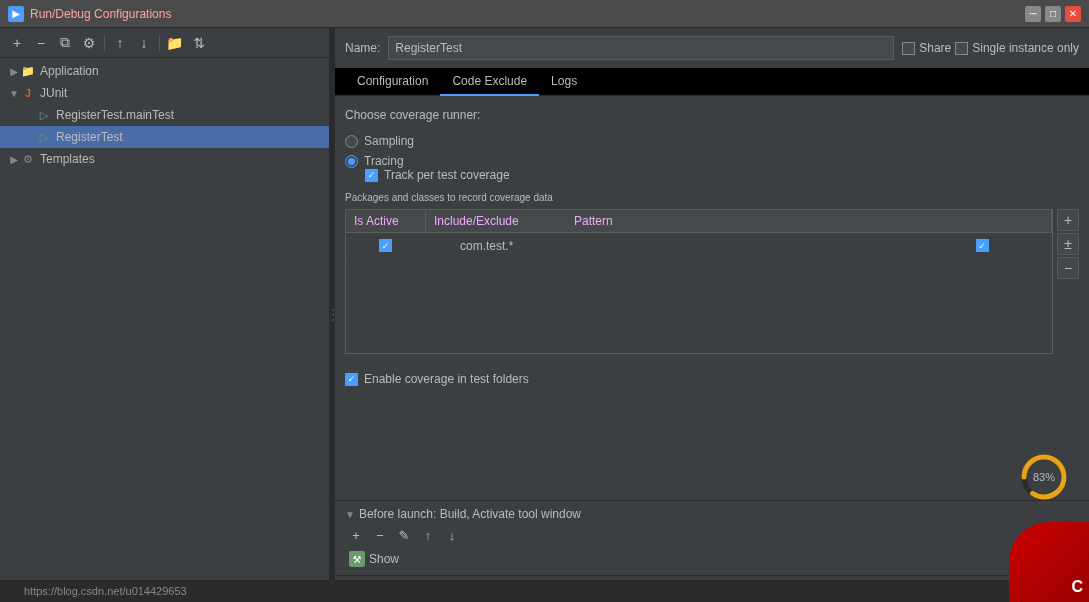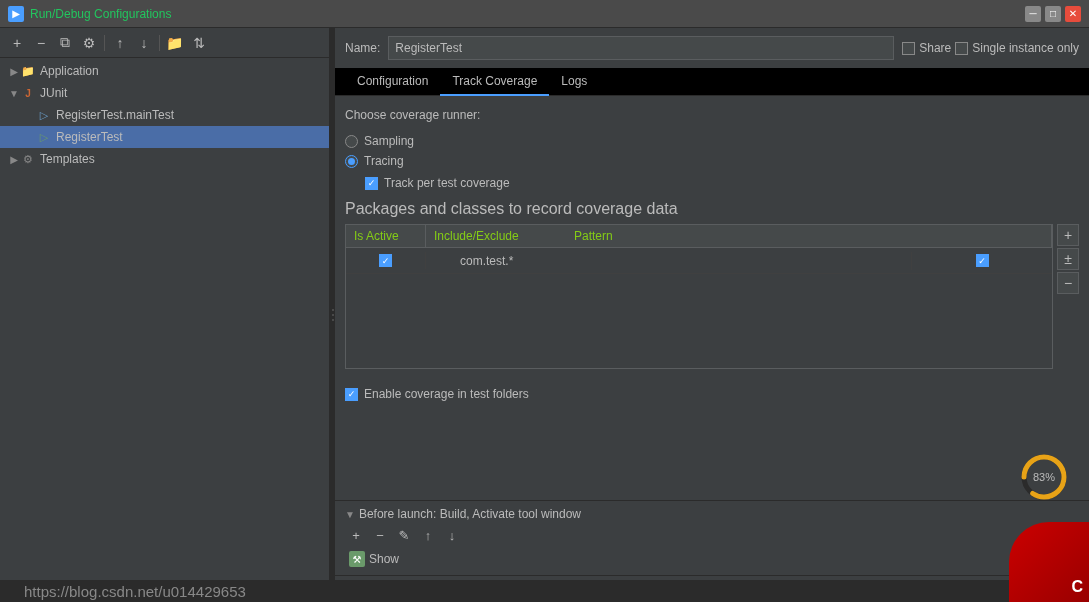--- a/index.html
+++ b/index.html
@@ -30,21 +30,21 @@
       background: #4a9eff;
       border-radius: 2px;
       display: flex;
       align-items: center;
       justify-content: center;
       font-size: 10px;
       color: white;
       flex-shrink: 0;
     }
     .title-bar-text {
-      color: #22c55e;
+      color: #fca5a5;
       font-size: 12px;
       flex: 1;
     }
     .title-bar-controls {
       display: flex;
       gap: 4px;
     }
     .title-btn {
       width: 16px;
       height: 16px;
@@ -270,21 +270,20 @@
       cursor: pointer;
       min-width: 120px;
     }
     .select-arrow { font-size: 10px; color: #888; }
 
     
     .radio-group {
       display: flex;
       flex-direction: column;
       gap: 6px;
-      margin-bottom: 8px;
     }
     .radio-row {
       display: flex;
       align-items: center;
       gap: 6px;
     }
     .radio {
       width: 13px;
       height: 13px;
       border-radius: 50%;
@@ -322,21 +321,21 @@
       margin-bottom: 8px;
     }
     .coverage-table-header {
       display: flex;
       background: #45494a;
       border-bottom: 1px solid #5a5d5f;
     }
     .col-header {
       padding: 4px 8px;
       font-size: 12px;
-      color: #84cc16;
+      color: #f0abfc;
       border-right: 1px solid #5a5d5f;
     }
     .col-is-active { width: 80px; flex-shrink: 0; }
     .col-pattern { flex: 1; }
     .col-include-exclude { width: 140px; flex-shrink: 0; border-right: none; }
 
     .coverage-table-body { min-height: 120px; }
     .table-row {
       display: flex;
       align-items: center;
@@ -483,21 +482,21 @@
       left: 0;
       right: 0;
       height: 22px;
       background: #2b2b2b;
       display: flex;
       align-items: center;
       padding: 0 8px;
     }
     .url-text {
       color: #888;
-      font-size: 15px;
+      font-size: 11px;
       padding-left: 16px;
     }
 
     
     .progress-circle {
       position: absolute;
       bottom: 80px;
       right: 10px;
       width: 50px;
       height: 50px;
@@ -605,21 +604,21 @@
         </label>
         <label class="checkbox-label">
           <div class="cb"></div>
           <span>Single instance only</span>
         </label>
       </div>
     </div>
 
     <div class="tabs">
       <div class="tab">Configuration</div>
-      <div class="tab active">Track Coverage</div>
+      <div class="tab active">Code Exclude</div>
       <div class="tab">Logs</div>
     </div>
 
     <div class="content-area">
 
       <div class="runner-row">
         <span class="runner-label">Choose coverage runner:</span>
       </div>
 
       <div class="radio-group">
@@ -631,21 +630,21 @@
           <div class="radio checked"></div>
           <span class="radio-label">Tracing</span>
         </div>
       </div>
 
       <div class="checkbox-row">
         <div class="cb checked">✓</div>
         <span>Track per test coverage</span>
       </div>
 
-      <div style="margin-bottom:6px; color:#bbbbbb; font-size:16px;">
+      <div style="margin-bottom:6px; color:#bbbbbb; font-size:10px;">
         Packages and classes to record coverage data
       </div>
 
       <div class="table-with-buttons">
         <div style="flex:1">
           <div class="coverage-table-container">
             <div class="coverage-table-header">
               <div class="col-header col-is-active">Is Active</div>
               <div class="col-header col-include-exclude">Include/Exclude</div>
               <div class="col-header col-pattern">Pattern</div>

